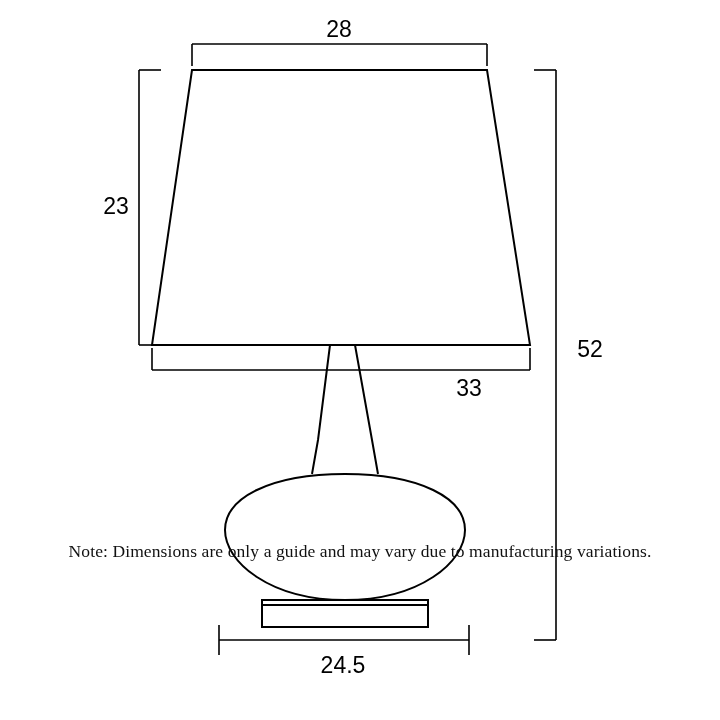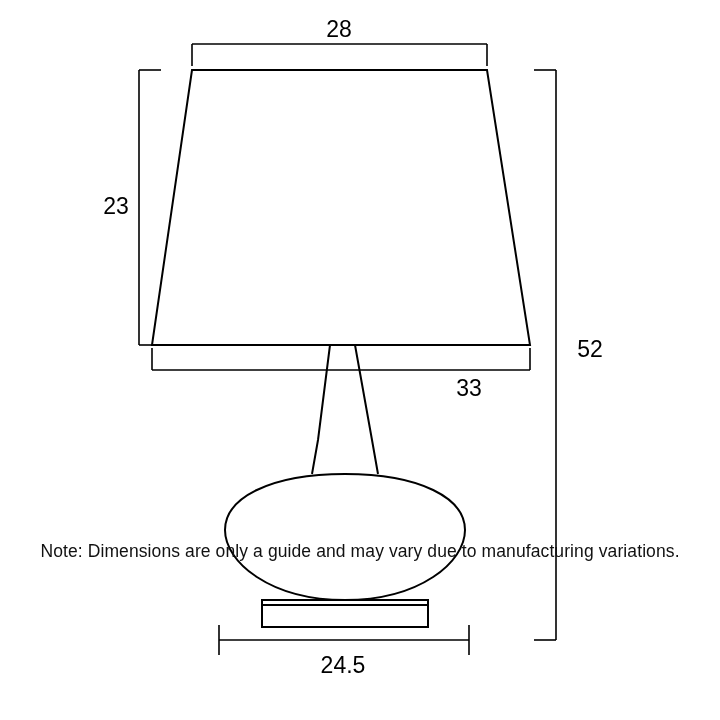--- a/index.html
+++ b/index.html
@@ -30,21 +30,21 @@
     font-family: "Liberation Sans", sans-serif;
     font-size: 23px;
     fill: #000000;
   }
   .note {
     position: absolute;
     left: 0;
     bottom: 10px;
     width: 720px;
     text-align: center;
-    font-family: Liberation Sans, sans-serif;
+    font-family: Liberation Serif, serif;
     font-size: 17.5px;
     color: #111111;
     letter-spacing: 0.1px;
     margin-top: 20px;
   }
 </style>
 </head>
 <body>
 
 <div id="stage">

